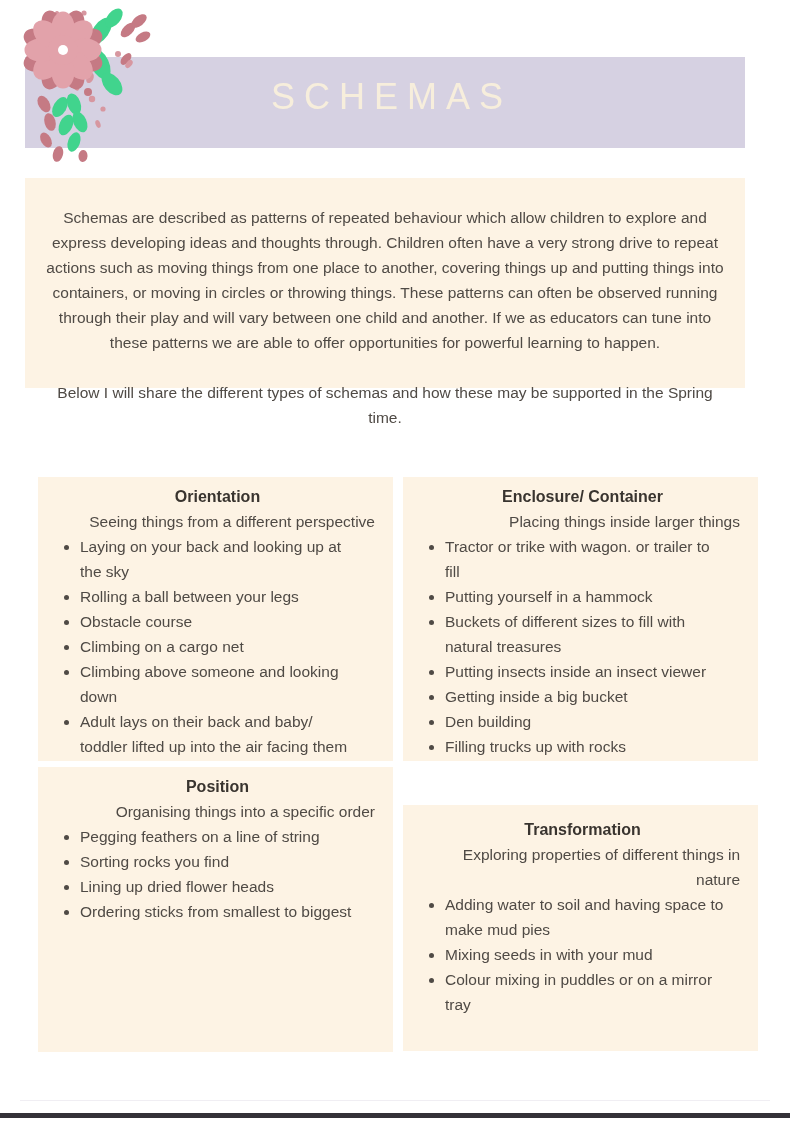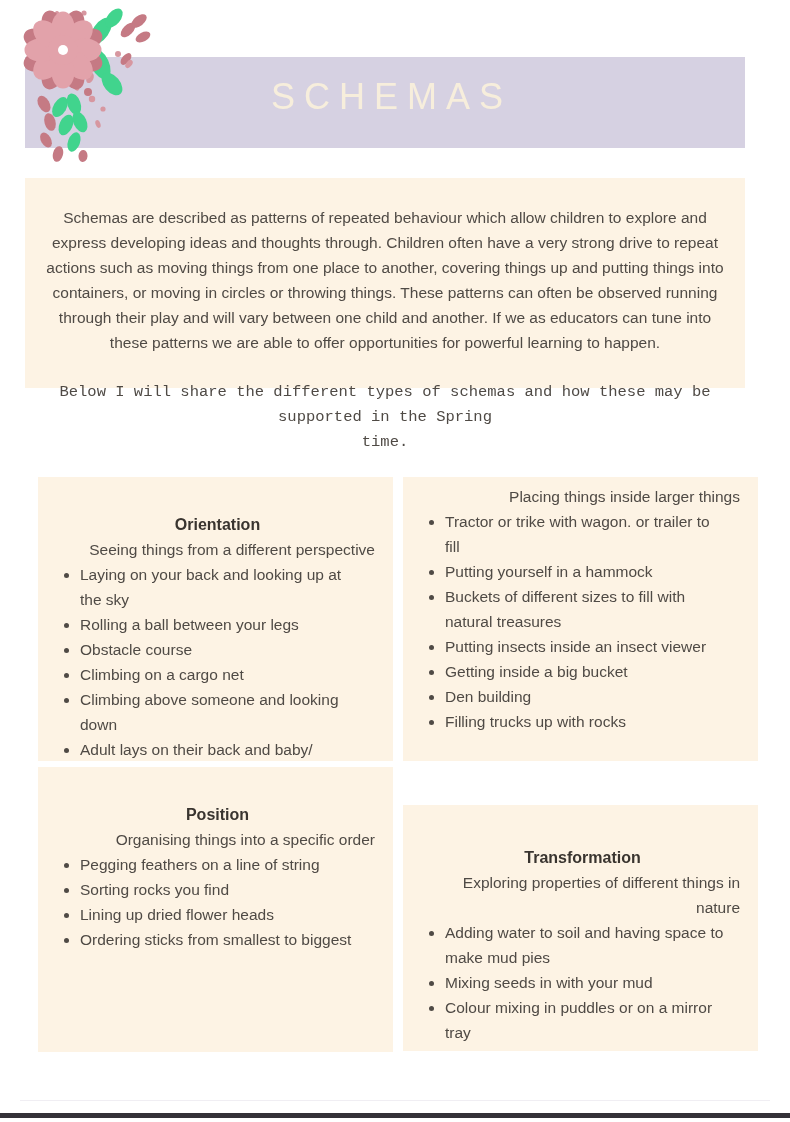--- a/index.html
+++ b/index.html
@@ -28,28 +28,28 @@
   .flower{position:absolute;left:8px;top:4px;width:150px;height:158px;z-index:2;}
   .petal-dark{fill:var(--flower-dark-pink);}
   .petal-light{fill:var(--flower-pink);}
   .leaf-green{fill:var(--flower-green);}
   .leaf-mauve{fill:var(--flower-dark-pink);}
   .bud{fill:var(--flower-bud);}
 
   .intro{position:absolute;left:25px;top:178px;width:720px;height:210px;background:var(--card-bg);
     padding:27px 15px 0 15px;text-align:center;font-size:15.5px;line-height:25px;}
   .intro p{white-space:pre-line;}
-  .intro .p2{margin-top:25px;font-family:Liberation Mono, monospace;}
+  .intro .p2{margin-top:25px;}
 
   .card{position:absolute;background:var(--card-bg);padding:7px 18px 0 22px;font-size:15.5px;line-height:25px;}
   .card-1{left:38px;top:477px;width:355px;height:284px;}
   .card-2{left:403px;top:477px;width:355px;height:284px;}
   .card-3{left:38px;top:767px;width:355px;height:285px;}
   .card-4{left:403px;top:805px;width:355px;height:246px;}
-  .card-title{font-size:16px;font-weight:700;text-align:center;color:var(--heading-text);line-height:25px;margin-top:28px;}
+  .card-title{font-size:16px;font-weight:700;text-align:center;color:var(--heading-text);line-height:25px;}
   .card-4 .card-title{padding-top:5px;}
   .card-subtitle{text-align:right;white-space:pre-line;}
   .card-list{list-style:disc outside;margin:0;padding-left:20px;}
   .card-list li{white-space:pre-line;}
 
   .hairline{position:absolute;left:20px;top:1100px;width:750px;height:1px;background:var(--hairline);}
   .footer-rule{position:absolute;left:0;top:1113px;width:790px;height:5px;background:var(--footer-rule);}
 </style>
 </head>
 <body>
@@ -143,20 +143,21 @@
         <li>Obstacle course</li>
         <li>Climbing on a cargo net</li>
         <li>Climbing above someone and looking
 down</li>
         <li>Adult lays on their back and baby/
 toddler lifted up into the air facing them</li>
       </ul>
   </section>
 
   <section class="card card-2">
+    <h2 class="card-title">Enclosure/ Container</h2>
     <p class="card-subtitle">Placing things inside larger things</p>
     <ul class="card-list">
         <li>Tractor or trike with wagon. or trailer to
 fill</li>
         <li>Putting yourself in a hammock</li>
         <li>Buckets of different sizes to fill with
 natural treasures</li>
         <li>Putting insects inside an insect viewer</li>
         <li>Getting inside a big bucket</li>
         <li>Den building</li>

